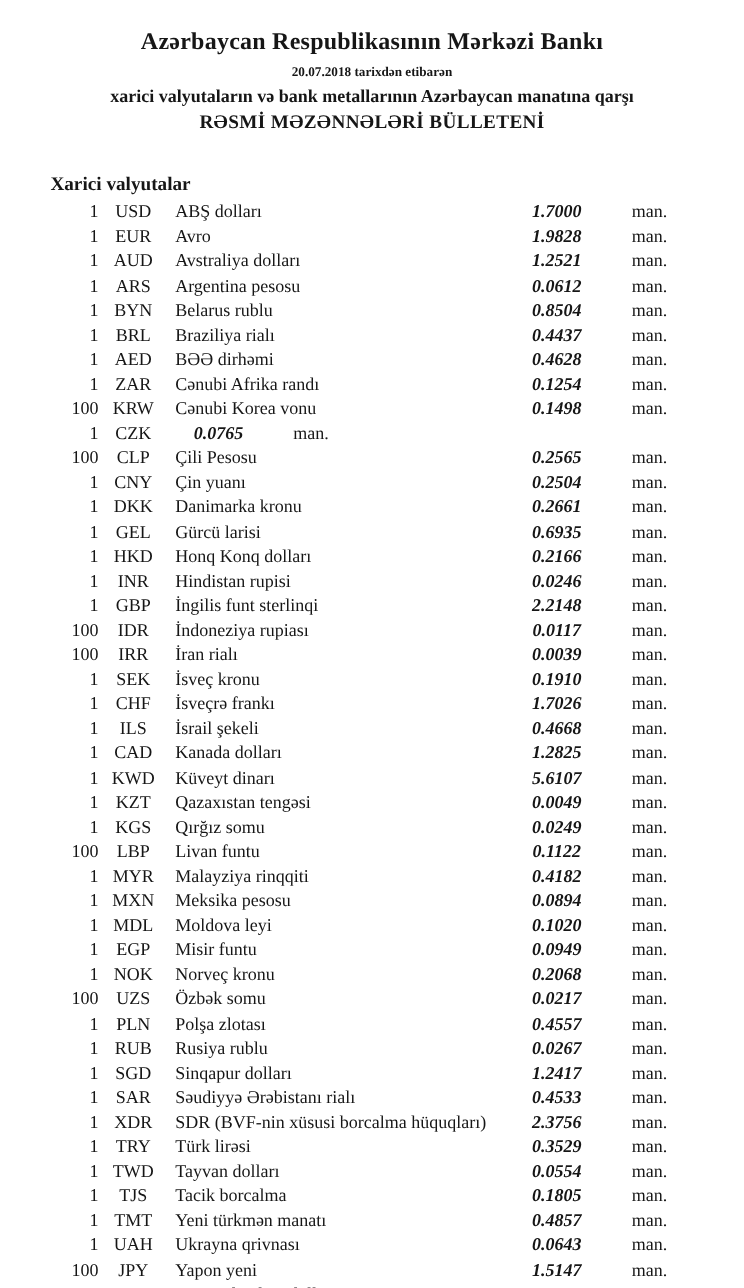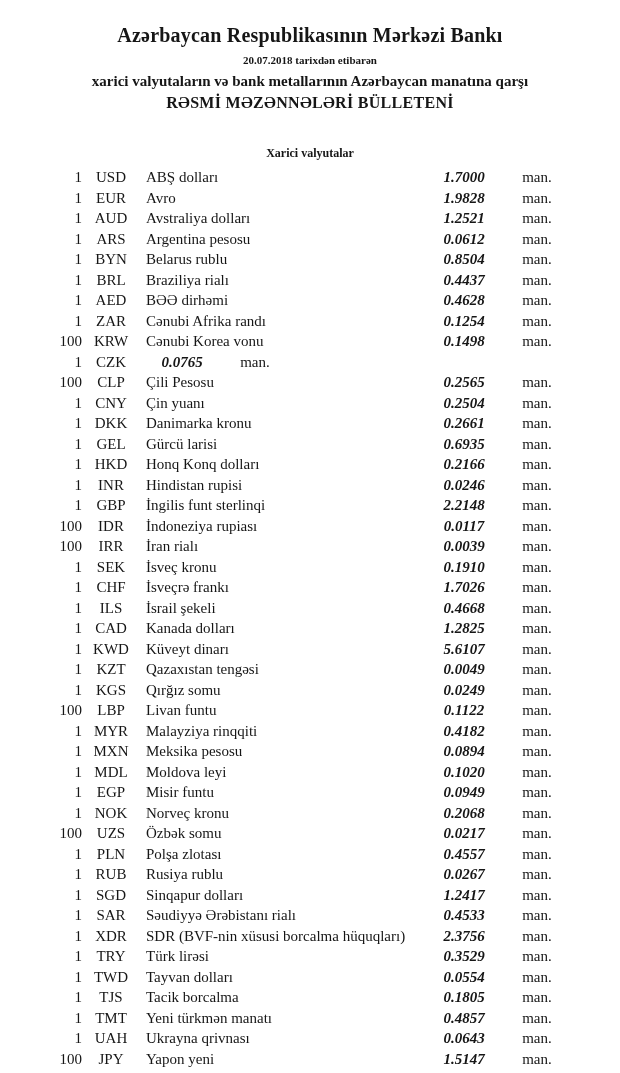--- a/index.html
+++ b/index.html
@@ -36,23 +36,23 @@
     font-size: 15px;
     line-height: 21px;
   }
   .bulletin-title {
     font-size: 16px;
     line-height: 22px;
     letter-spacing: 0.3px;
   }
   .section-title {
     margin-top: 29px;
-    text-align: center;
+    text-align: left;
     font-weight: bold;
-    font-size: 12px;
+    font-size: 16px;
     line-height: 21px;
   }
   .rates-table {
     margin-top: 3px;
   }
   .row {
     display: flex;
     align-items: baseline;
     font-size: 15px;
     line-height: 20.5px;
@@ -79,21 +79,21 @@
     flex: 0 0 84px;
     width: 84px;
     text-align: center;
     font-weight: bold;
     font-style: italic;
   }
   .unit {
     flex: 0 0 38px;
     width: 38px;
     margin-left: 12px;
-    text-align: center;
+    text-align: right;
   }
 </style>
 </head>
 <body>
 
 <div class="page">
   <div class="header">
     <div class="bank-title">Azərbaycan Respublikasının Mərkəzi Bankı</div>
     <div class="effective-date">20.07.2018 tarixdən etibarən</div>
     <div class="subtitle">xarici valyutaların və bank metallarının Azərbaycan manatına qarşı</div>

